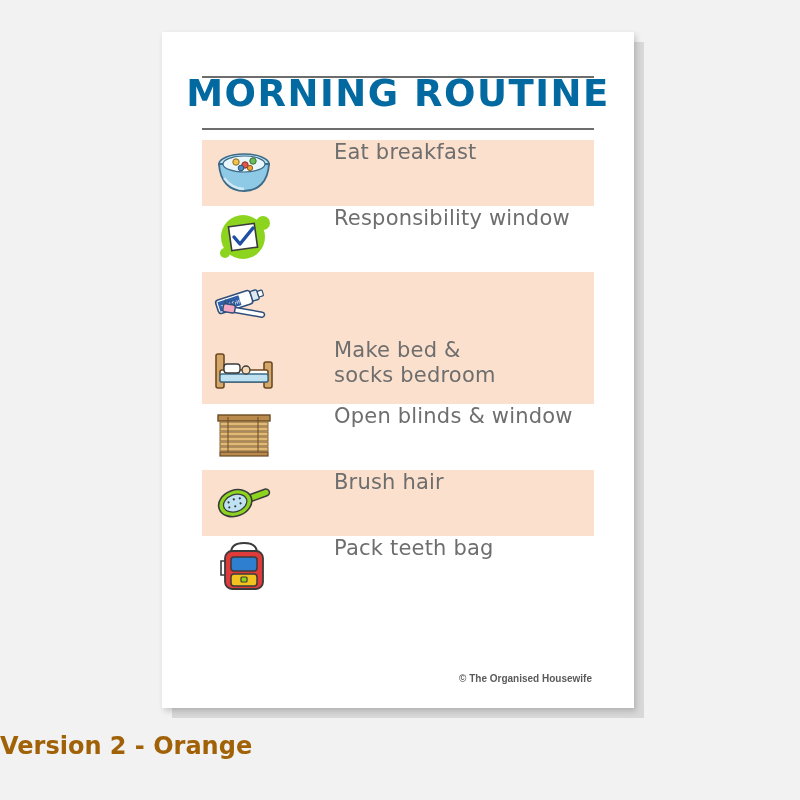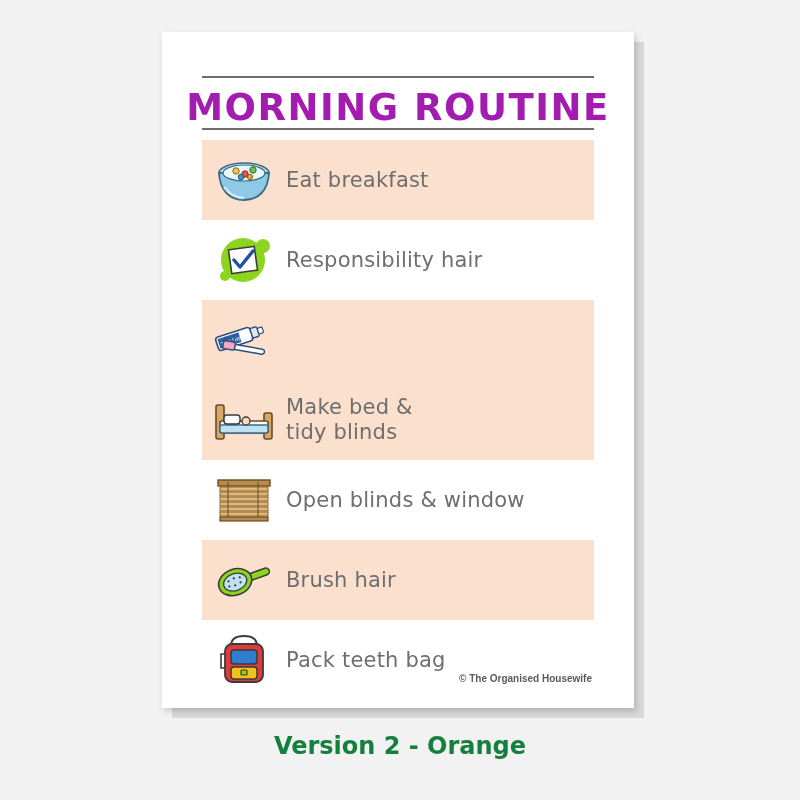--- a/index.html
+++ b/index.html
@@ -51,44 +51,44 @@
     height: 2px;
     background: #6d6d6d;
   }
   #rule-top { top: 44px; }
   #rule-bottom { top: 96px; }
 
   #poster-title {
     position: absolute;
     left: 0;
     right: 0;
-    top: 52px;
+    top: 38px;
     text-align: center;
     font-family: "DejaVu Sans", sans-serif;
     font-weight: bold;
     font-size: 37px;
     letter-spacing: 1.5px;
-    color: #a21caf;
+    color: #0369a1;
     line-height: 48px;
   }
 
   
   #task-list {
     position: absolute;
     left: 40px;
     right: 40px;
     top: 108px;
   }
 
   .task-row {
     position: relative;
     display: flex;
-    align-items: center;
-    height: 80px;
+    height: 66px;
     margin-bottom: 0px;
+    gap: 48px;
   }
   .task-row.shaded { background: #fbe0cd; }
 
   .task-icon {
     width: 84px;
     min-width: 84px;
     height: 62px;
     display: flex;
     align-items: center;
     justify-content: center;
@@ -112,25 +112,24 @@
     color: #5a5a5a;
     font-weight: bold;
   }
 
   
   #caption {
     position: absolute;
     left: 0;
     right: 0;
     top: 732px;
-    text-align: center;
     font-family: "DejaVu Sans", sans-serif;
     font-weight: bold;
     font-size: 24px;
-    color: #15803d;
+    color: #a16207;
   }
 </style>
 </head>
 <body>
 
 <div id="stage">
 
   <div id="poster-shadow"></div>
 
   <div id="poster">
@@ -164,21 +163,21 @@
         <div class="task-icon">
           <svg width="62" height="56" viewBox="0 0 62 56">
             <circle cx="30" cy="28" r="22" fill="#8dd41f"></circle>
             <circle cx="50" cy="14" r="7" fill="#8dd41f"></circle>
             <circle cx="12" cy="44" r="5" fill="#8dd41f"></circle>
             <rect x="17" y="16" width="26" height="24" fill="#ffffff" stroke="#3b3b3b" stroke-width="1.6" transform="rotate(-8 30 28)"></rect>
             <path d="M21 28 L27 35 L40 19" fill="none" stroke="#1e4fa3" stroke-width="3.4" stroke-linecap="round" stroke-linejoin="round"></path>
           </svg>
         </div>
         <div class="task-label">
-          <span>Responsibility hair</span>
+          <span>Responsibility window</span>
         </div>
       </div>
 
       <div class="task-row shaded">
         <div class="task-icon">
           <svg width="70" height="54" viewBox="0 0 70 54">
             <g transform="rotate(-18 35 27)">
               <rect x="8" y="16" width="36" height="14" rx="3" fill="#ffffff" stroke="#2f4f7a" stroke-width="1.6"></rect>
               <rect x="10" y="18" width="22" height="10" fill="#2f5fa8"></rect>
               <text x="12" y="26" font-family="DejaVu Sans, sans-serif" font-size="5" fill="#ffffff">TOOTHPASTE</text>
@@ -201,21 +200,21 @@
             <rect x="6" y="10" width="8" height="34" rx="2" fill="#d6a76a" stroke="#6b4a22" stroke-width="1.6"></rect>
             <rect x="54" y="18" width="8" height="26" rx="2" fill="#d6a76a" stroke="#6b4a22" stroke-width="1.6"></rect>
             <rect x="10" y="26" width="48" height="12" rx="2" fill="#ffffff" stroke="#6b4a22" stroke-width="1.6"></rect>
             <rect x="10" y="30" width="48" height="8" rx="2" fill="#bfe2f2" stroke="#3b6b88" stroke-width="1.4"></rect>
             <rect x="14" y="20" width="16" height="9" rx="3" fill="#ffffff" stroke="#3b3b3b" stroke-width="1.4"></rect>
             <circle cx="36" cy="26" r="4" fill="#f7d9b5" stroke="#3b3b3b" stroke-width="1.3"></circle>
           </svg>
         </div>
         <div class="task-label">
           <span>Make bed &amp;</span>
-          <span class="line2">tidy blinds</span>
+          <span class="line2">socks bedroom</span>
         </div>
       </div>
 
       <div class="task-row">
         <div class="task-icon">
           <svg width="64" height="52" viewBox="0 0 64 52">
             <rect x="6" y="6" width="52" height="6" fill="#b98a4e" stroke="#6b4a22" stroke-width="1.4"></rect>
             <g fill="#e0b877" stroke="#8a6430" stroke-width="1">
               <rect x="8" y="13" width="48" height="4"></rect>
               <rect x="8" y="18" width="48" height="4"></rect>

